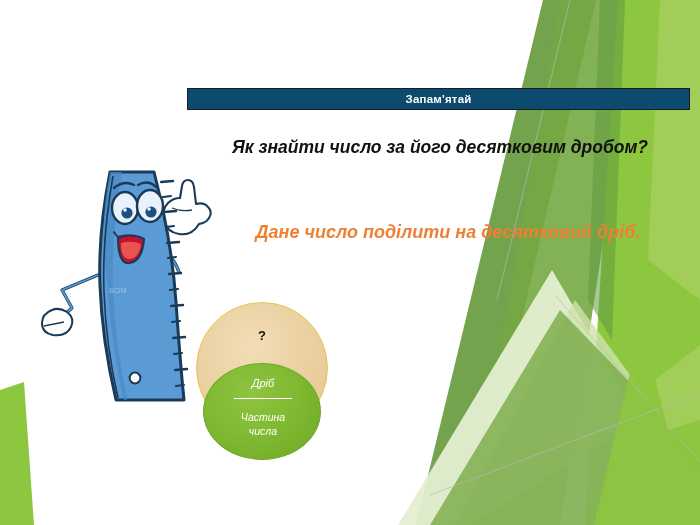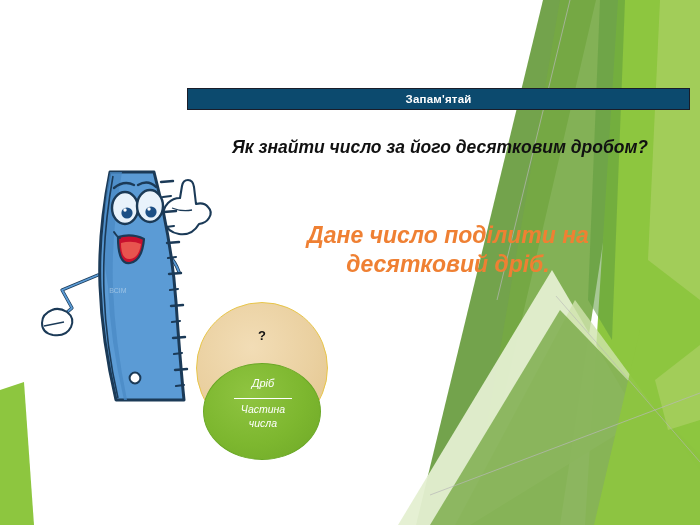--- a/index.html
+++ b/index.html
@@ -60,21 +60,21 @@
     color: #111111;
     line-height: 1.32;
     font-family: "Liberation Sans", sans-serif;
   }
   #answer-text {
     position: absolute;
     left: 248px;
     top: 221px;
     width: 400px;
     text-align: center;
-    font-size: 23px;
+    font-size: 18px;
     font-weight: bold;
     font-style: italic;
     color: #ef8033;
     line-height: 1.28;
     font-family: "Liberation Sans", sans-serif;
   }
 
   
   #diagram {
     position: absolute;
@@ -134,21 +134,21 @@
   #fraction-bar {
     width: 58px;
     height: 1.4px;
     background: #ffffff;
     margin: 7px auto 4px auto;
   }
   #fraction-denominator {
     font-size: 10.5px;
     line-height: 1.3;
     max-width: 70px;
-    margin: 4px auto;
+    margin: 12px auto;
   }
 
   
   #ruler-mascot {
     position: absolute;
     left: 38px;
     top: 150px;
     width: 185px;
     height: 272px;
   }

